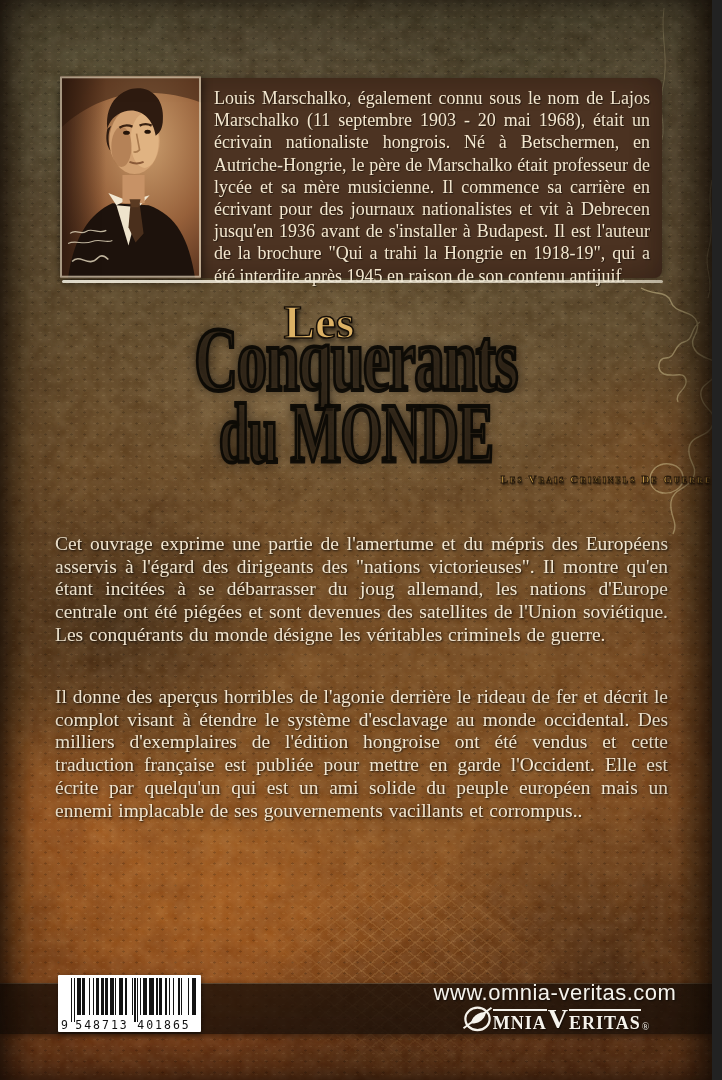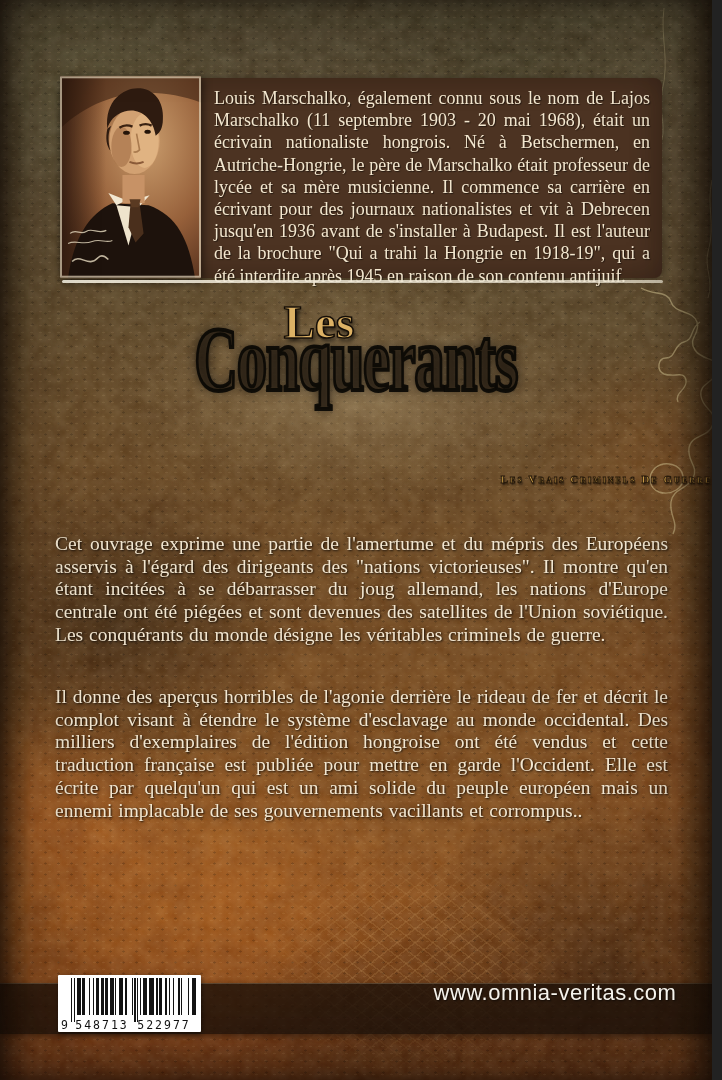--- a/index.html
+++ b/index.html
@@ -180,20 +180,23 @@
       <rect x="1" y="1" width="138" height="198" fill="none" stroke="#d9cbb0" stroke-width="2" opacity=".75"></rect>
     </svg>
     <p>Louis Marschalko, également connu sous le nom de Lajos Marschalko (11 septembre 1903 - 20 mai 1968), était un écrivain nationaliste hongrois. Né à Betschermen, en Autriche-Hongrie, le père de Marschalko était professeur de lycée et sa mère musicienne. Il commence sa carrière en écrivant pour des journaux nationalistes et vit à Debrecen jusqu'en 1936 avant de s'installer à Budapest. Il est l'auteur de la brochure "Qui a trahi la Hongrie en 1918-19", qui a été interdite après 1945 en raison de son contenu antijuif.</p>
   </section>
   <div class="divider"></div>
 
   <div class="t-les">Les</div>
   <div class="t-main">
     <span>Conquerants</span>
   </div>
+  <div class="t-main2">
+    <span><span>du</span> <span>MONDE</span></span>
+  </div>
   <div class="tagline">Les Vrais Criminels De Guerre</div>
 
   <p class="para p1">Cet ouvrage exprime une partie de l'amertume et du mépris des Européens asservis à l'égard des dirigeants des "nations victorieuses". Il montre qu'en étant incitées à se débarrasser du joug allemand, les nations d'Europe centrale ont été piégées et sont devenues des satellites de l'Union soviétique. Les conquérants du monde désigne les véritables criminels de guerre.</p>
   <p class="para p2">Il donne des aperçus horribles de l'agonie derrière le rideau de fer et décrit le complot visant à étendre le système d'esclavage au monde occidental. Des milliers d'exemplaires de l'édition hongroise ont été vendus et cette traduction française est publiée pour mettre en garde l'Occident. Elle est écrite par quelqu'un qui est un ami solide du peuple européen mais un ennemi implacable de ses gouvernements vacillants et corrompus..</p>
 
   <div class="band"></div>
 
   <div class="barcode-box">
     <div class="bars" id="bars">
         <div class="m on g"></div>
@@ -285,22 +288,33 @@
         <div class="m"></div>
         <div class="m"></div>
         <div class="m on"></div>
         <div class="m on"></div>
         <div class="m on"></div>
         <div class="m"></div>
       </div>
     <div class="bc-digits">
       <span>9</span>
       <span>548713</span>
-      <span>522977</span>
+      <span>401865</span>
     </div>
   </div>
 
   <div class="footer-right">
     <div class="website">www.omnia-veritas.com</div>
+    <div class="logo">
+      <svg class="o-icon" viewBox="0 0 34 30">
+        <ellipse cx="17" cy="16" rx="13" ry="12" fill="none" stroke="#f6f3ec" stroke-width="2.4"></ellipse>
+        <line x1="2" y1="26" x2="32" y2="4" stroke="#f6f3ec" stroke-width="2"></line>
+        <path d="M10,21 C11,12 20,8 26,9 C25,16 19,21 11,21 Z" fill="#f6f3ec"></path>
+      </svg>
+      <span class="lg small">MNIA</span>
+      <span class="lg big">V</span>
+      <span class="lg small">ERITAS</span>
+      <span class="reg">®</span>
+    </div>
   </div>
 
   <div class="edge"></div>
 </div>
 
 </body></html>

